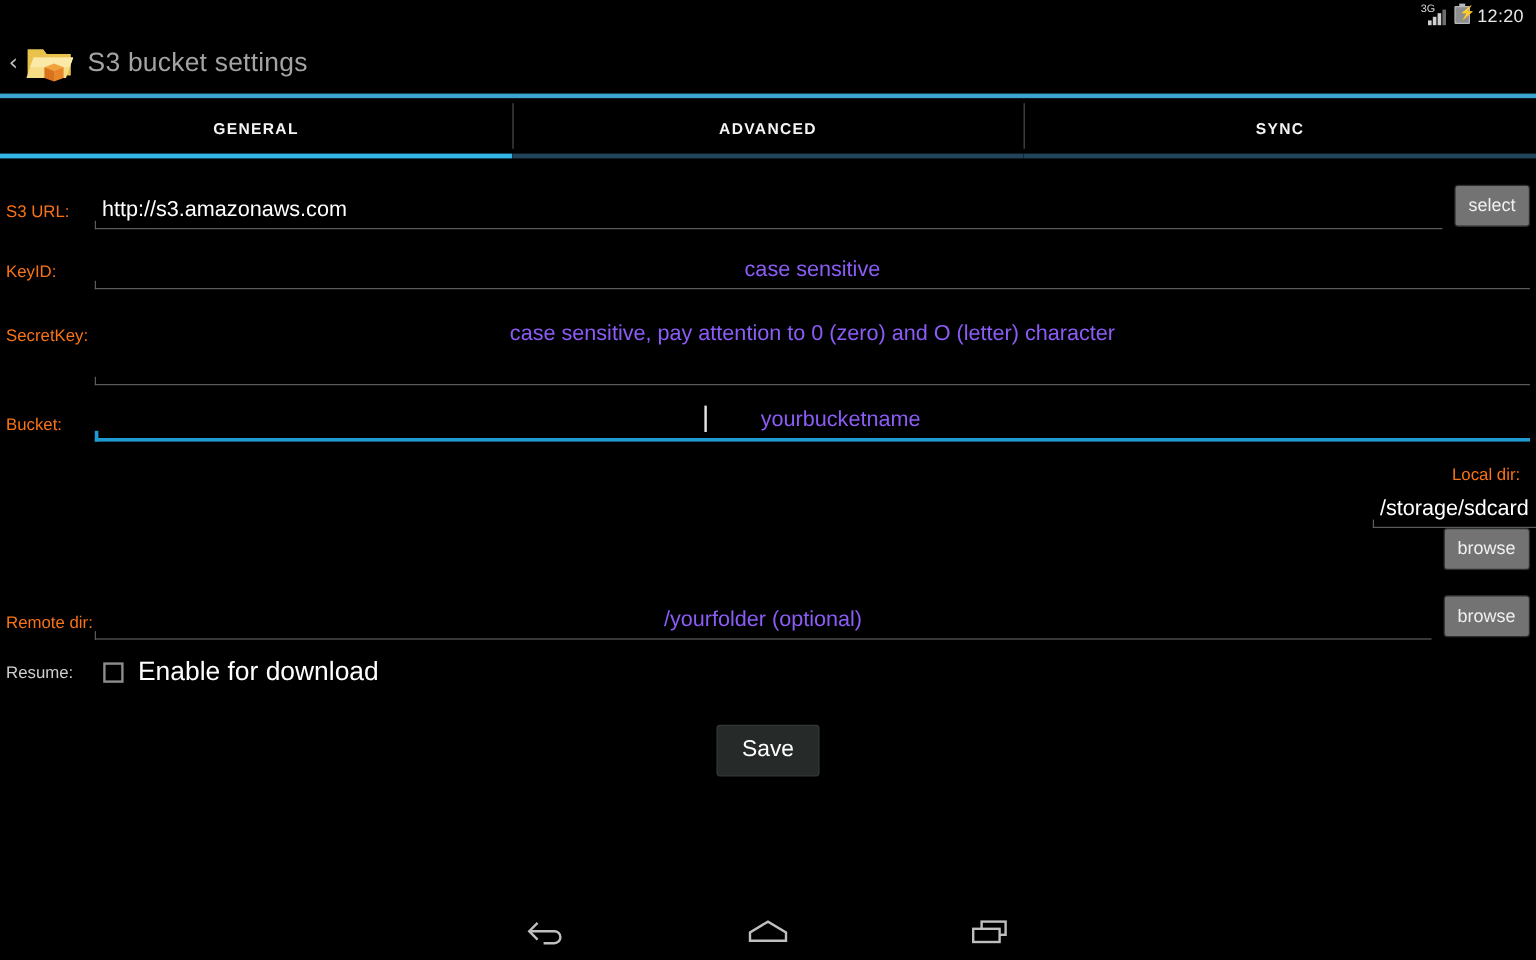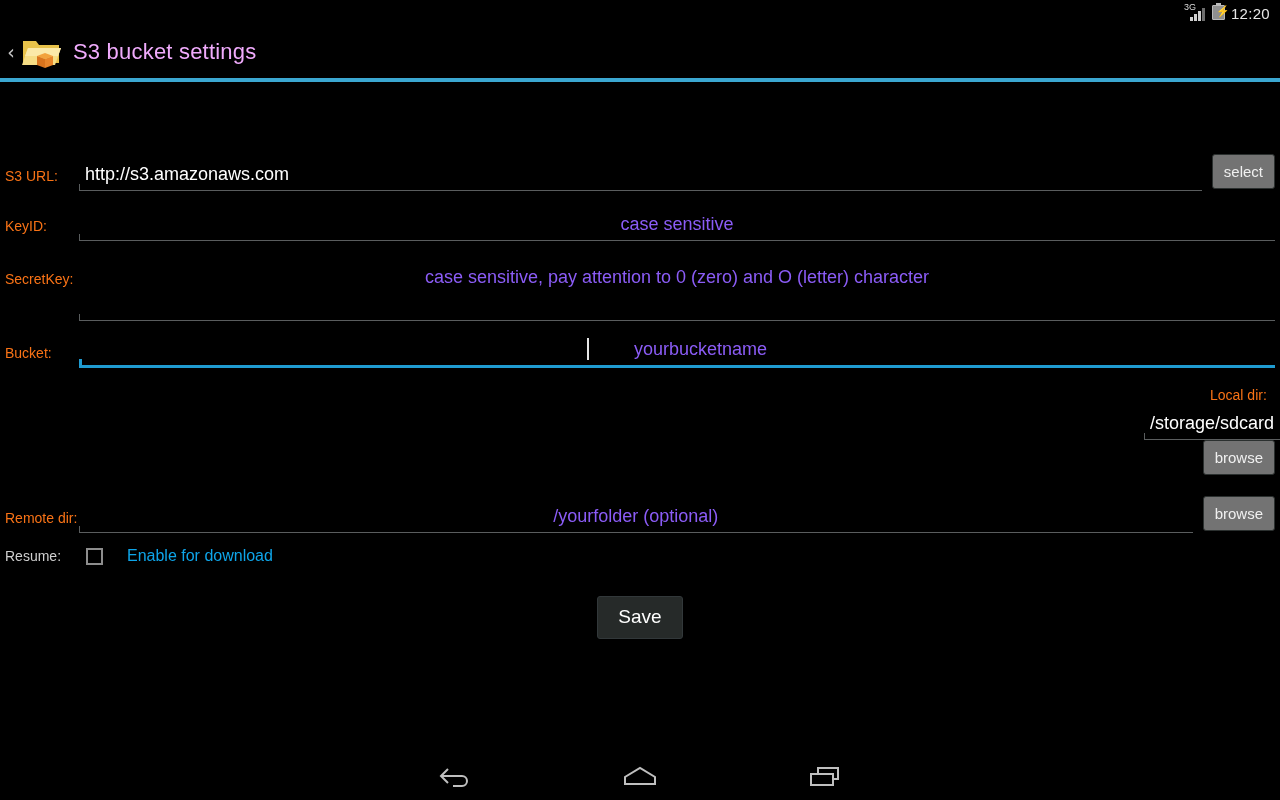--- a/index.html
+++ b/index.html
@@ -87,21 +87,21 @@
     margin-left: 2px;
     font-family: "DejaVu Sans", sans-serif;
   }
   .app-icon {
     position: relative;
     width: 44px; height: 40px;
     margin-left: 0px;
     flex: none;
   }
   .app-title {
-    color: #f0abfc;
+    color: #a3a3a3;
     font-size: 22px;
     margin-left: 9px;
     letter-spacing: 0.2px;
   }
   .header-rule {
     position: absolute;
     top: 78px; left: 0;
     width: 1280px; height: 4px;
     background: #3ba7d1;
   }
@@ -228,23 +228,23 @@
     padding-bottom: 0;
   }
   .checkbox {
     width: 17px; height: 17px;
     border: 2px solid #8d8d8d;
     background: transparent;
     margin-left: 11px;
     flex: none;
   }
   .checklabel {
-    color: #0ea5e9;
-    font-size: 16px;
-    margin-left: 24px;
+    color: #ffffff;
+    font-size: 22px;
+    margin-left: 12px;
   }
 
   .save-wrap {
     display: flex;
     justify-content: center;
     margin-top: 31px;
   }
   .save-btn {
     background: #262a29;
     border: 1px solid #32383a;
@@ -302,20 +302,34 @@
           <polygon points="17,24 25,21 33,24 25,27" fill="#f2a23c"></polygon>
           <polygon points="17,24 25,27 25,36 17,33" fill="#d9741d"></polygon>
           <polygon points="33,24 25,27 25,36 33,33" fill="#e8862a"></polygon>
         </g>
       </svg>
     </div>
     <div class="app-title">S3 bucket settings</div>
   </div>
   <div class="header-rule"></div>
 
+  <div class="tabbar">
+    <div class="tab active">
+      <span>GENERAL</span>
+      <span class="tab-underline"></span>
+    </div>
+    <div class="tab">
+      <span>ADVANCED</span>
+      <span class="tab-underline"></span>
+    </div>
+    <div class="tab">
+      <span>SYNC</span>
+      <span class="tab-underline"></span>
+    </div>
+  </div>
 
   <div class="form">
 
     <div class="row" style="margin-top:22px;">
       <div class="label">S3 URL:</div>
       <div class="field">
         <span class="fval">http://s3.amazonaws.com</span>
       </div>
       <button class="btn">select</button>
     </div>

